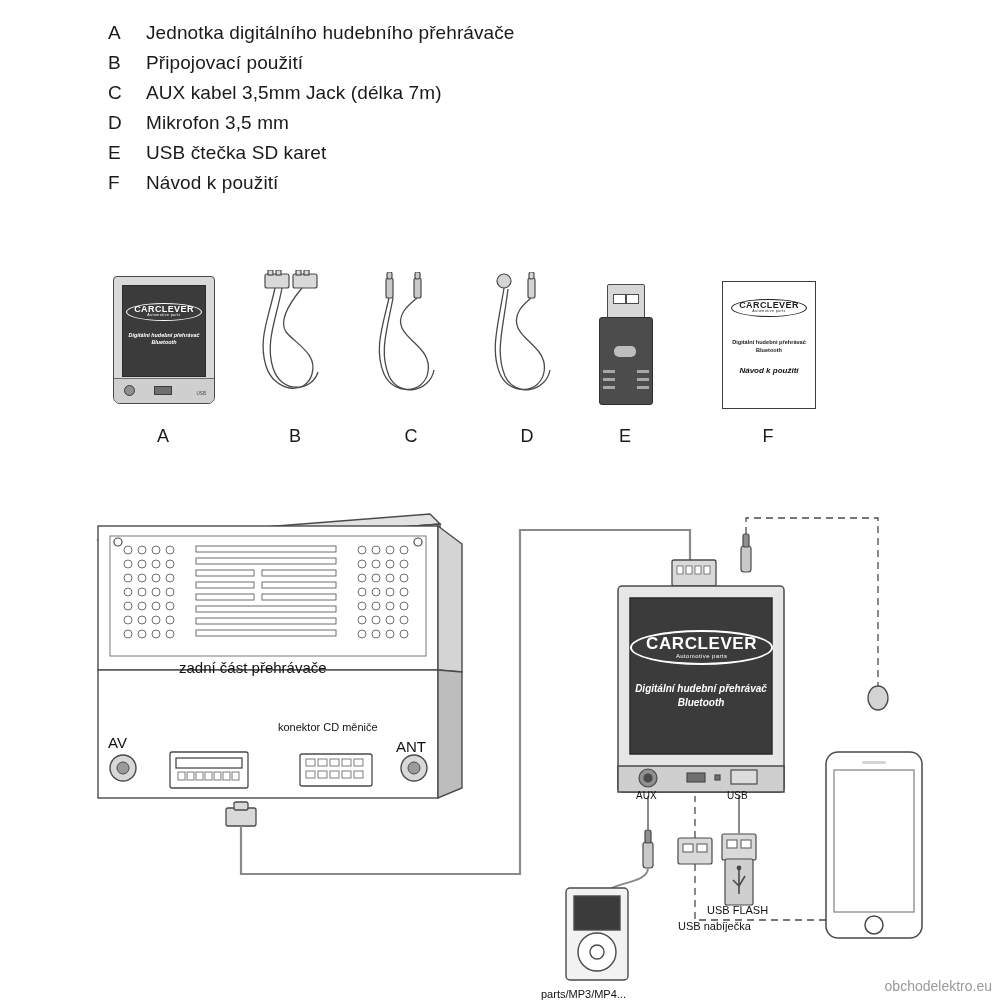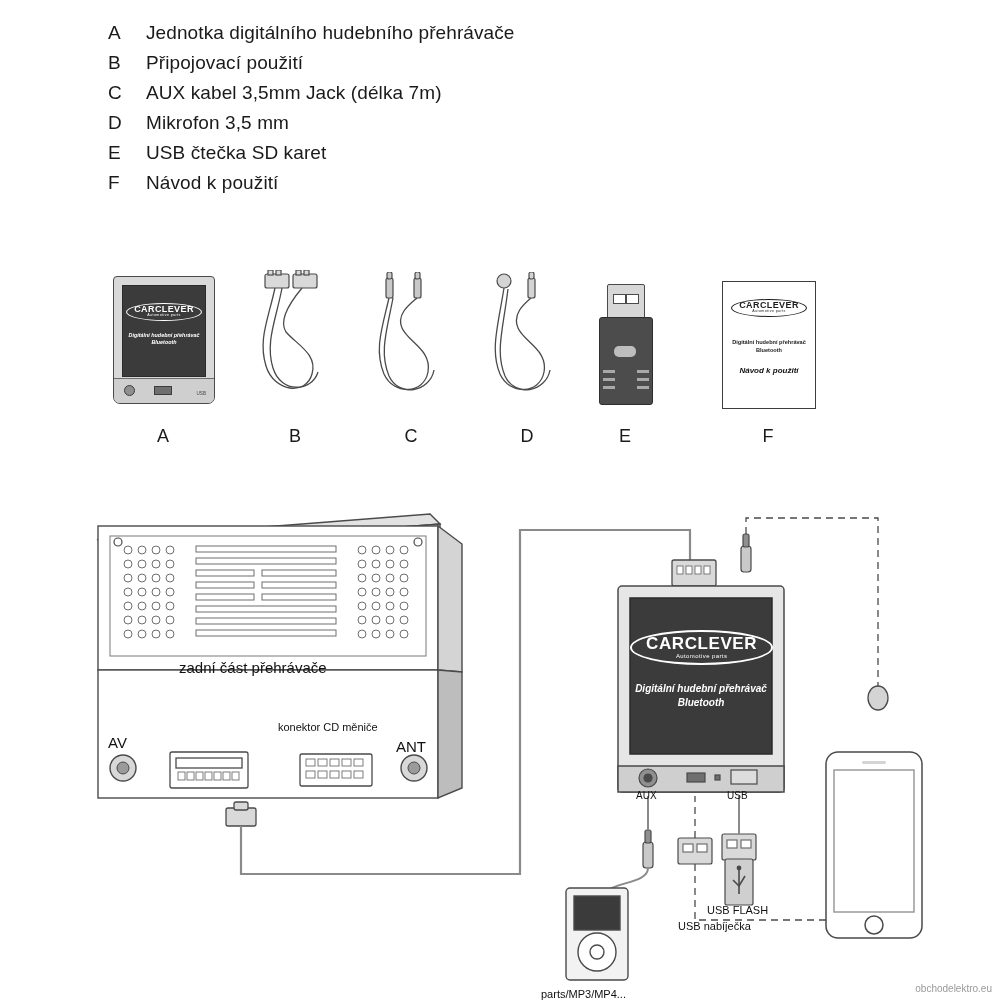--- a/index.html
+++ b/index.html
@@ -250,21 +250,21 @@
     color: #111;
     white-space: nowrap;
   }
   .txt.sm { font-size: 11px; }
   .txt.xs { font-size: 10px; }
 
   .watermark {
     position: absolute;
     right: 8px;
     bottom: 6px;
-    font-size: 10px;
+    font-size: 14px;
     color: #9a9a9a;
     margin-top: 36px;
   }
 </style>
 </head>
 <body>
 
 <div class="stage">
 
   <div class="legend">

